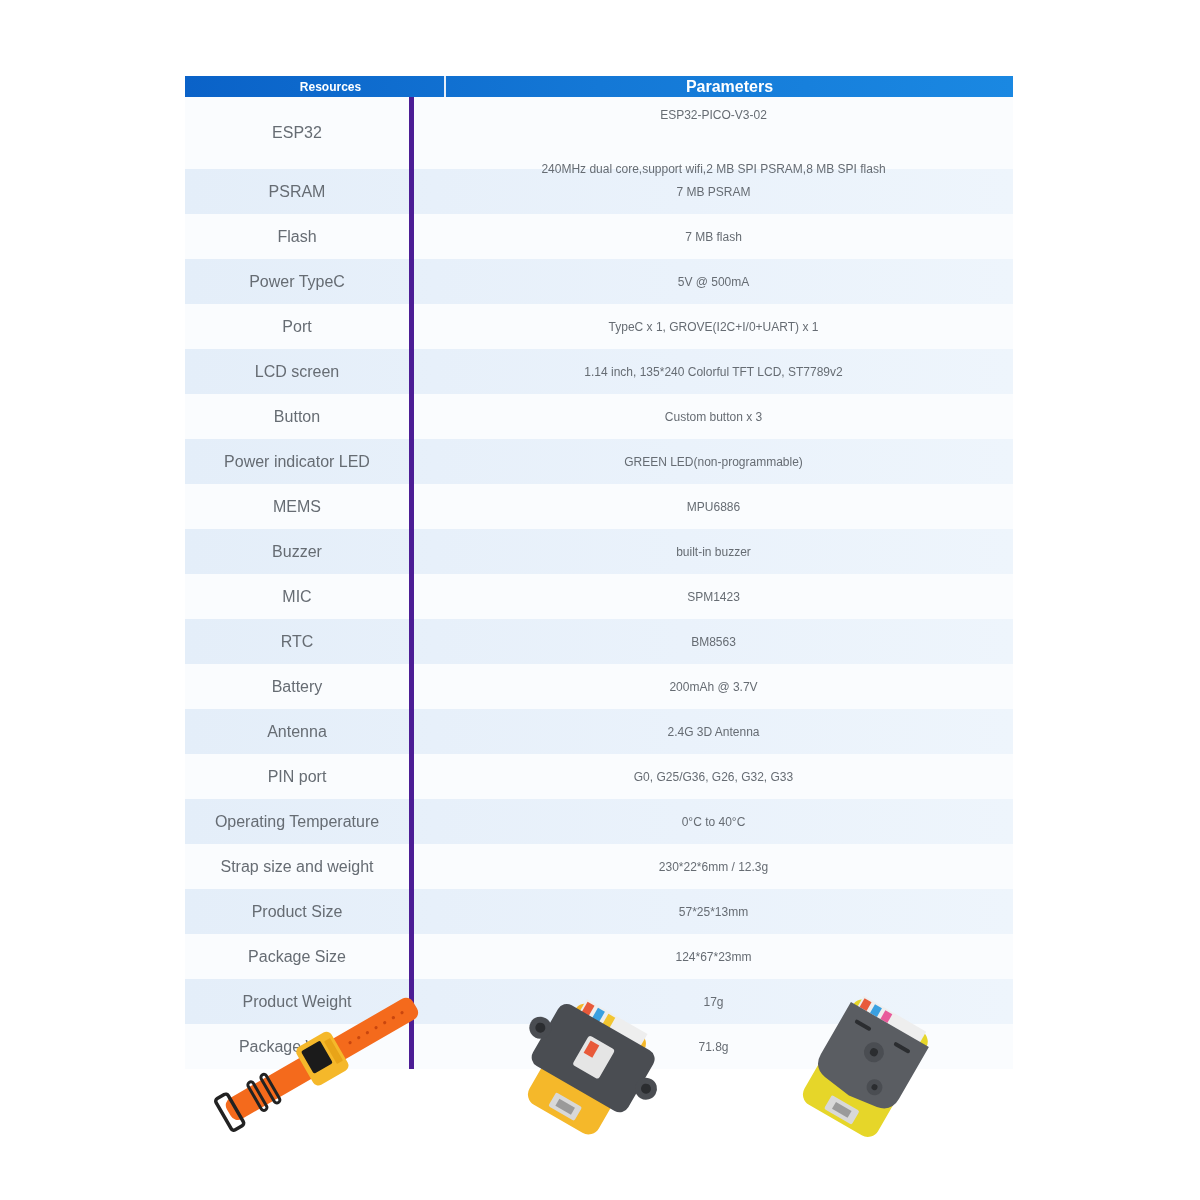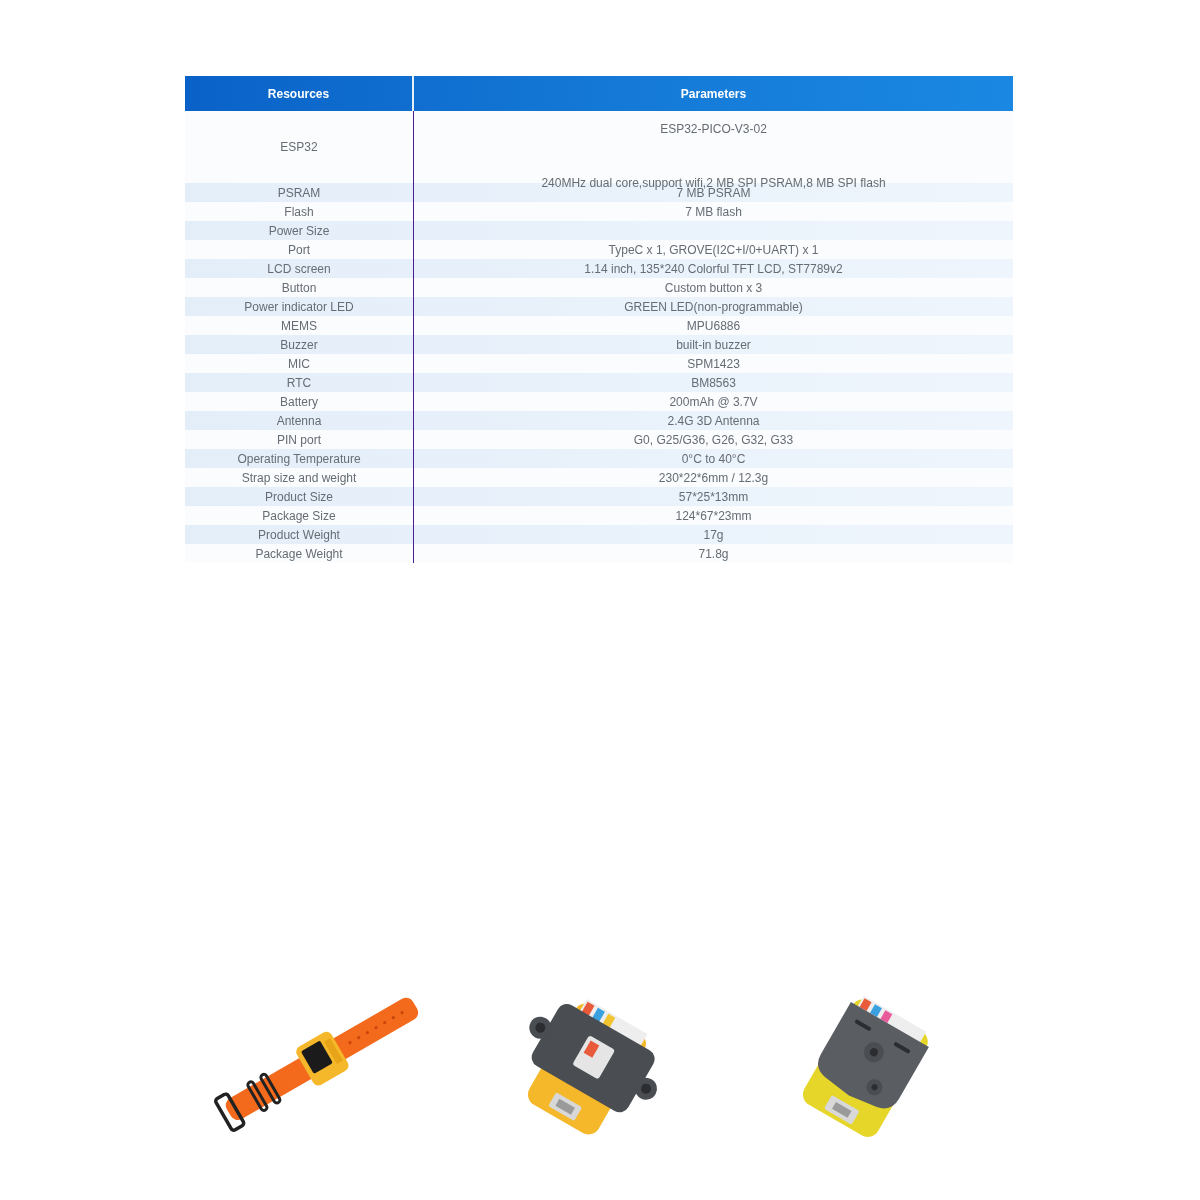--- a/index.html
+++ b/index.html
@@ -5,40 +5,41 @@
   html, body { margin: 0; padding: 0; }
   body {
     width: 1200px; height: 1200px; background: #ffffff; position: relative; overflow: hidden;
     font-family: "Liberation Sans", "DejaVu Sans", sans-serif;
   }
   .spec-table {
     position: absolute; left: 185px; top: 76px; width: 828px;
     border-collapse: collapse;
   }
   .hdr {
-    display: flex; height: 35px;
+    display: flex; height: 21px;
     background: linear-gradient(90deg, #0a62c8 0%, #1478d6 50%, #1a88e2 100%);
+    padding-left: 32px;
   }
   .hdr .c1 {
     width: 229px; border-right: 2px solid #e6eef8; box-sizing: border-box;
     display: flex; align-items: center; justify-content: center;
     color: #ffffff; font-weight: bold; font-size: 12px;
   }
   .hdr .c2 {
     flex: 1; display: flex; align-items: center; justify-content: center;
-    color: #ffffff; font-weight: bold; font-size: 12px;
-  }
-  .row { display: flex; height: 19px; }
+    color: #ffffff; font-weight: bold; font-size: 16px;
+  }
+  .row { display: flex; height: 45px; }
   .row.tall { height: 72px; }
   .row.alt { background: linear-gradient(90deg, #e4eef9 0%, #eaf2fb 60%, #eef5fc 100%); }
   .row.plain { background: #fafcfe; }
   .row .c1 {
-    width: 229px; box-sizing: border-box; border-right: 1px solid #4c1d95;
+    width: 229px; box-sizing: border-box; border-right: 5px solid #4c1d95;
     display: flex; align-items: center; justify-content: center;
-    color: #666c73; font-size: 12px;
+    color: #666c73; font-size: 16px;
   }
   .row .c2 {
     flex: 1; display: flex; flex-direction: column; align-items: center; justify-content: center;
     color: #666c73; font-size: 12px;
   }
   .row.tall .c2 { justify-content: space-between; padding: 11px 0 12px; box-sizing: border-box; gap: 40px; }
 
   .products {
     position: absolute; left: 0; top: 975px; width: 1200px; height: 170px;
   }
@@ -62,21 +63,22 @@
   </div>
   <div class="row alt">
     <div class="c1">PSRAM</div>
     <div class="c2">7 MB PSRAM</div>
   </div>
   <div class="row plain">
     <div class="c1">Flash</div>
     <div class="c2">7 MB flash</div>
   </div>
   <div class="row alt">
-    <div class="c1">Power Size</div>
+    <div class="c1">Power TypeC</div>
+    <div class="c2">5V @ 500mA</div>
   </div>
   <div class="row plain">
     <div class="c1">Port</div>
     <div class="c2">TypeC x 1, GROVE(I2C+I/0+UART) x 1</div>
   </div>
   <div class="row alt">
     <div class="c1">LCD screen</div>
     <div class="c2">1.14 inch, 135*240 Colorful TFT LCD, ST7789v2</div>
   </div>
   <div class="row plain">

